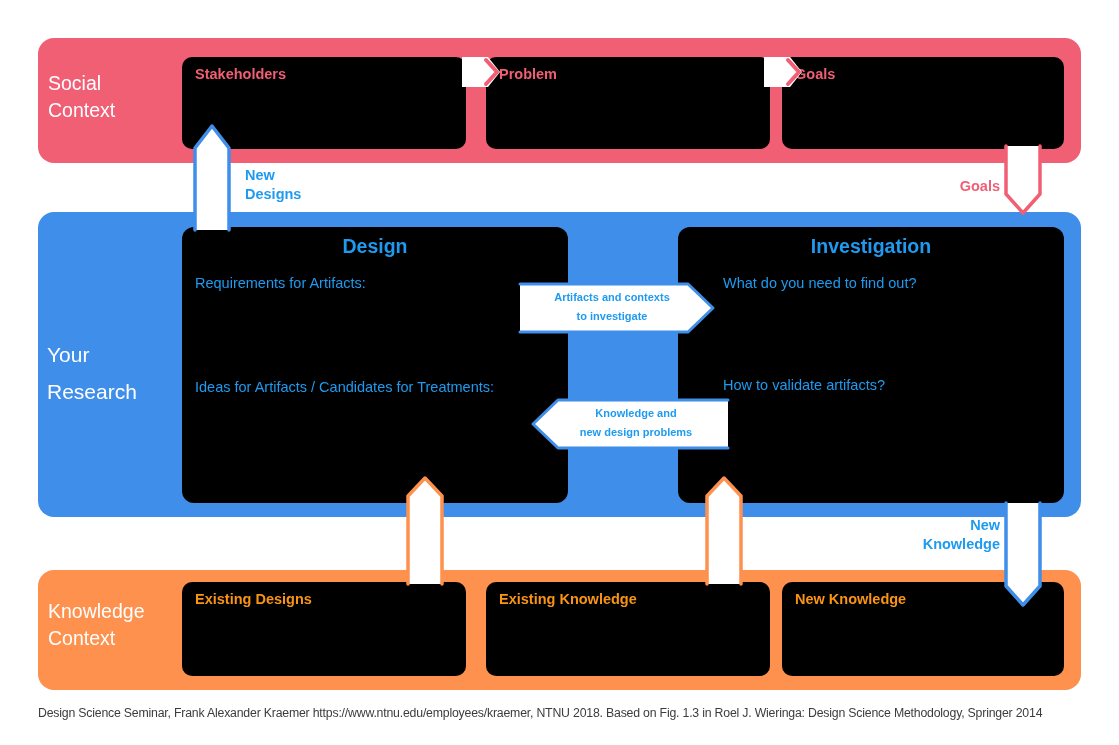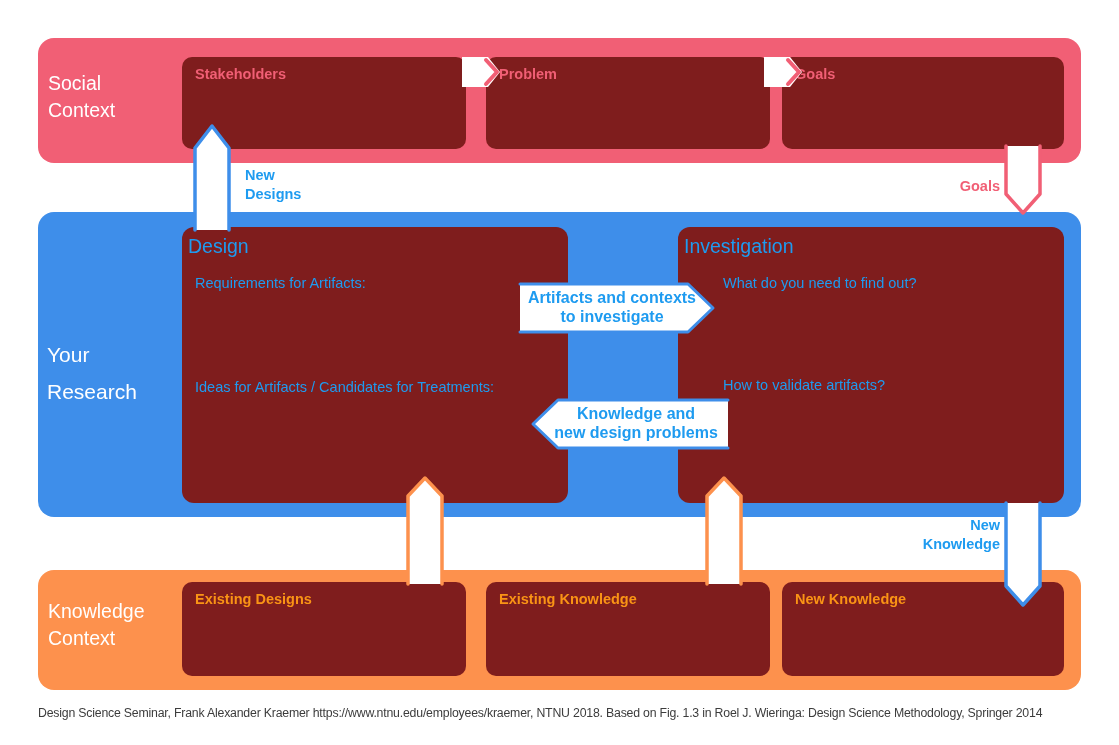--- a/index.html
+++ b/index.html
@@ -10,51 +10,51 @@
   .band{position:absolute;border-radius:16px;}
   #band-social{left:38px;top:38px;width:1043px;height:125px;background:var(--band_pink);}
   #band-research{left:38px;top:212px;width:1043px;height:305px;background:var(--band_blue);}
   #band-knowledge{left:38px;top:570px;width:1043px;height:120px;background:var(--band_orange);}
 
   .band-label{position:absolute;color:#fff;font-weight:400;white-space:pre;}
   #social-label{left:48px;top:70px;font-size:19.5px;line-height:27px;}
   #research-label{left:47px;top:336px;font-size:21px;line-height:37px;}
   #knowledge-label{left:48px;top:598px;font-size:19.5px;line-height:27px;}
 
-  .wbox{position:absolute;background:#7f1d1d;border-radius:10px;}
+  .wbox{position:absolute;background:#000000;border-radius:10px;}
   .row-top{top:57px;height:92px;}
   .row-bottom{top:582px;height:94px;}
   #box-stakeholders,#box-existing-designs{left:182px;width:284px;}
   #box-problem,#box-existing-knowledge{left:486px;width:284px;}
   #box-goals,#box-new-knowledge{left:782px;width:282px;}
   .mid-box{top:227px;height:276px;border-radius:12px;}
   #box-design{left:182px;width:386px;}
   #box-investigation{left:678px;width:386px;}
 
   .box-label{position:absolute;left:13px;top:9px;font-size:14.5px;font-weight:700;}
   .pink-t{color:var(--text_pink);}
   .orange-t{color:var(--text_orange);}
   .blue-t{color:var(--text_blue);}
 
-  .mid-title{position:absolute;top:8px;left:0;width:100%;
-    font-size:19.5px;font-weight:400;color:var(--text_blue);padding-left:6px;}
+  .mid-title{position:absolute;top:8px;left:0;width:100%;text-align:center;
+    font-size:19.5px;font-weight:700;color:var(--text_blue);}
   .prompt{position:absolute;font-size:14.5px;font-weight:400;color:var(--text_blue);white-space:nowrap;}
 
   svg{position:absolute;overflow:visible;}
   .v-arrow path,.banner path{fill:#fff;stroke-linejoin:round;stroke-linecap:round;}
   .v-arrow path{stroke-width:3.5;}
   .banner path{stroke-width:3;}
   .stroke-blue path{stroke:var(--band_blue);}
   .stroke-pink path{stroke:var(--band_pink);}
   .stroke-orange path{stroke:var(--band_orange);}
   .connector polygon{fill:#fff;}
   .connector polyline{fill:none;stroke:var(--band_pink);stroke-width:4;
     stroke-linecap:round;stroke-linejoin:round;}
 
-  .banner-text{position:absolute;text-align:center;font-size:16px;font-weight:700;
+  .banner-text{position:absolute;text-align:center;font-size:11px;font-weight:700;
     line-height:19px;color:var(--text_blue);white-space:pre;}
   .arrow-label{position:absolute;font-size:14.5px;font-weight:700;line-height:18.5px;white-space:pre;}
 
   #footer{position:absolute;left:38px;top:706px;width:1070px;font-size:12.3px;
     color:var(--footer_gray);letter-spacing:-0.2px;}
 </style>
 </head>
 <body>
 
 <div id="canvas">

